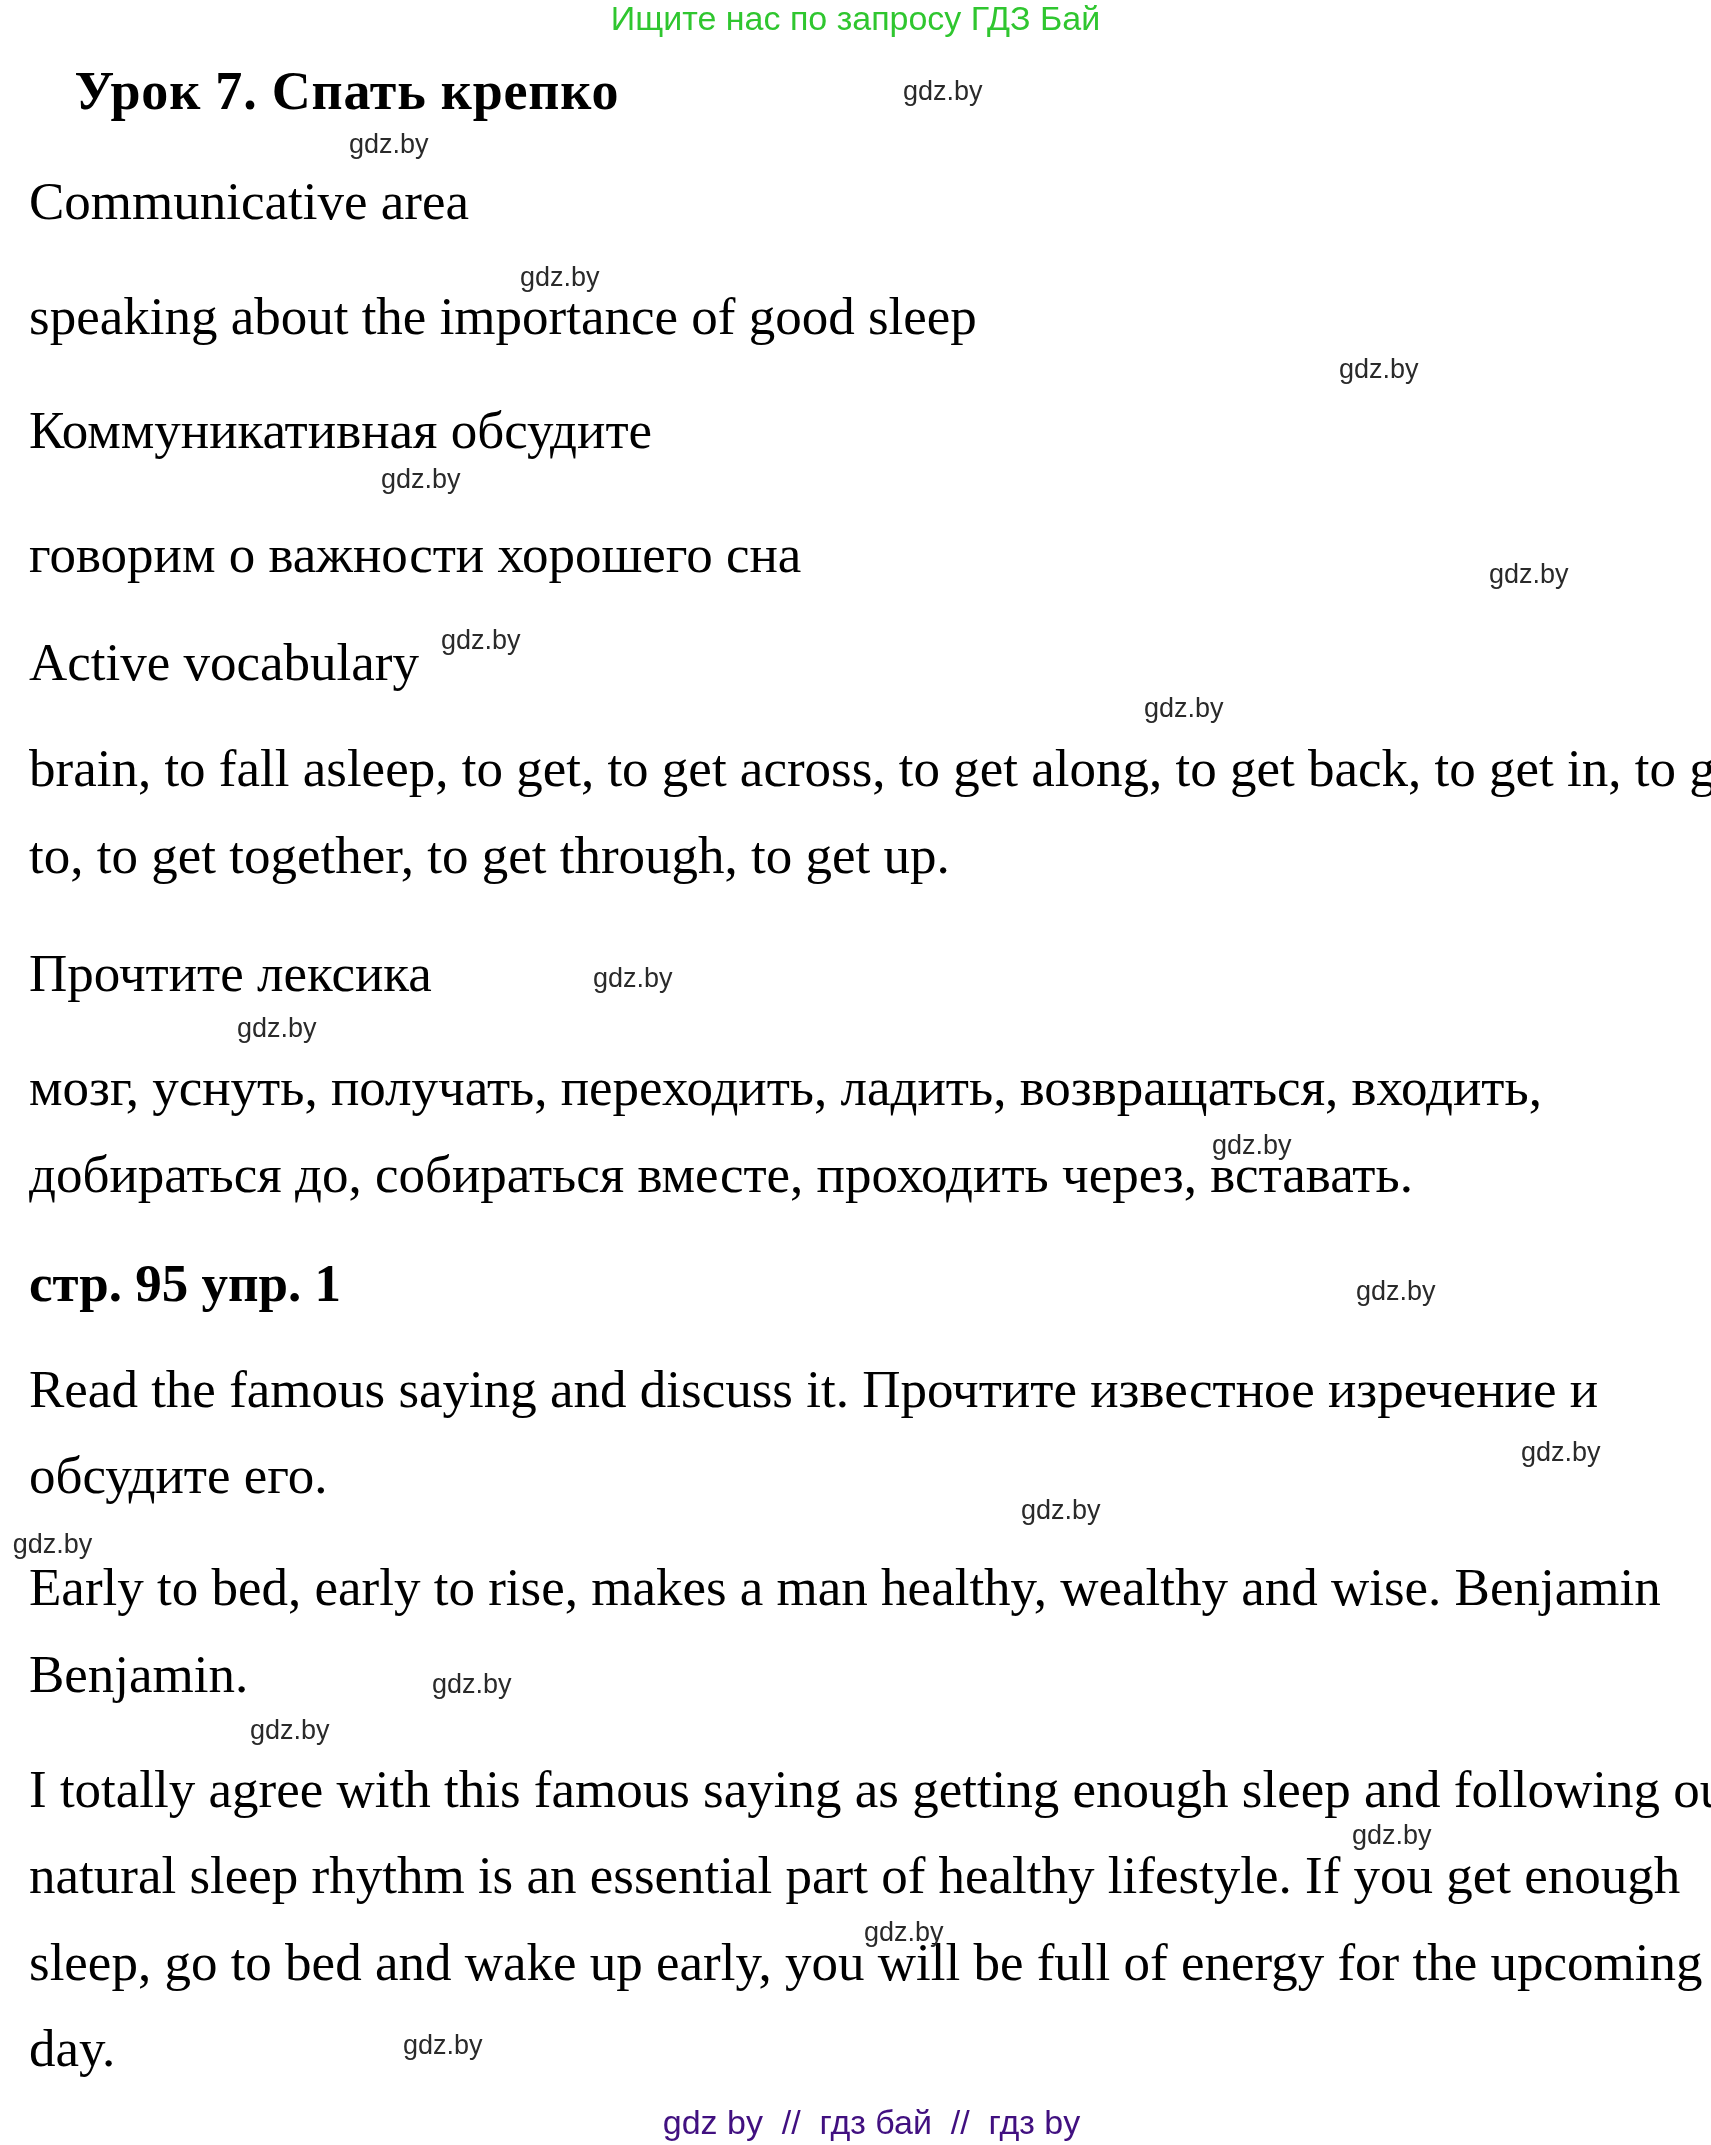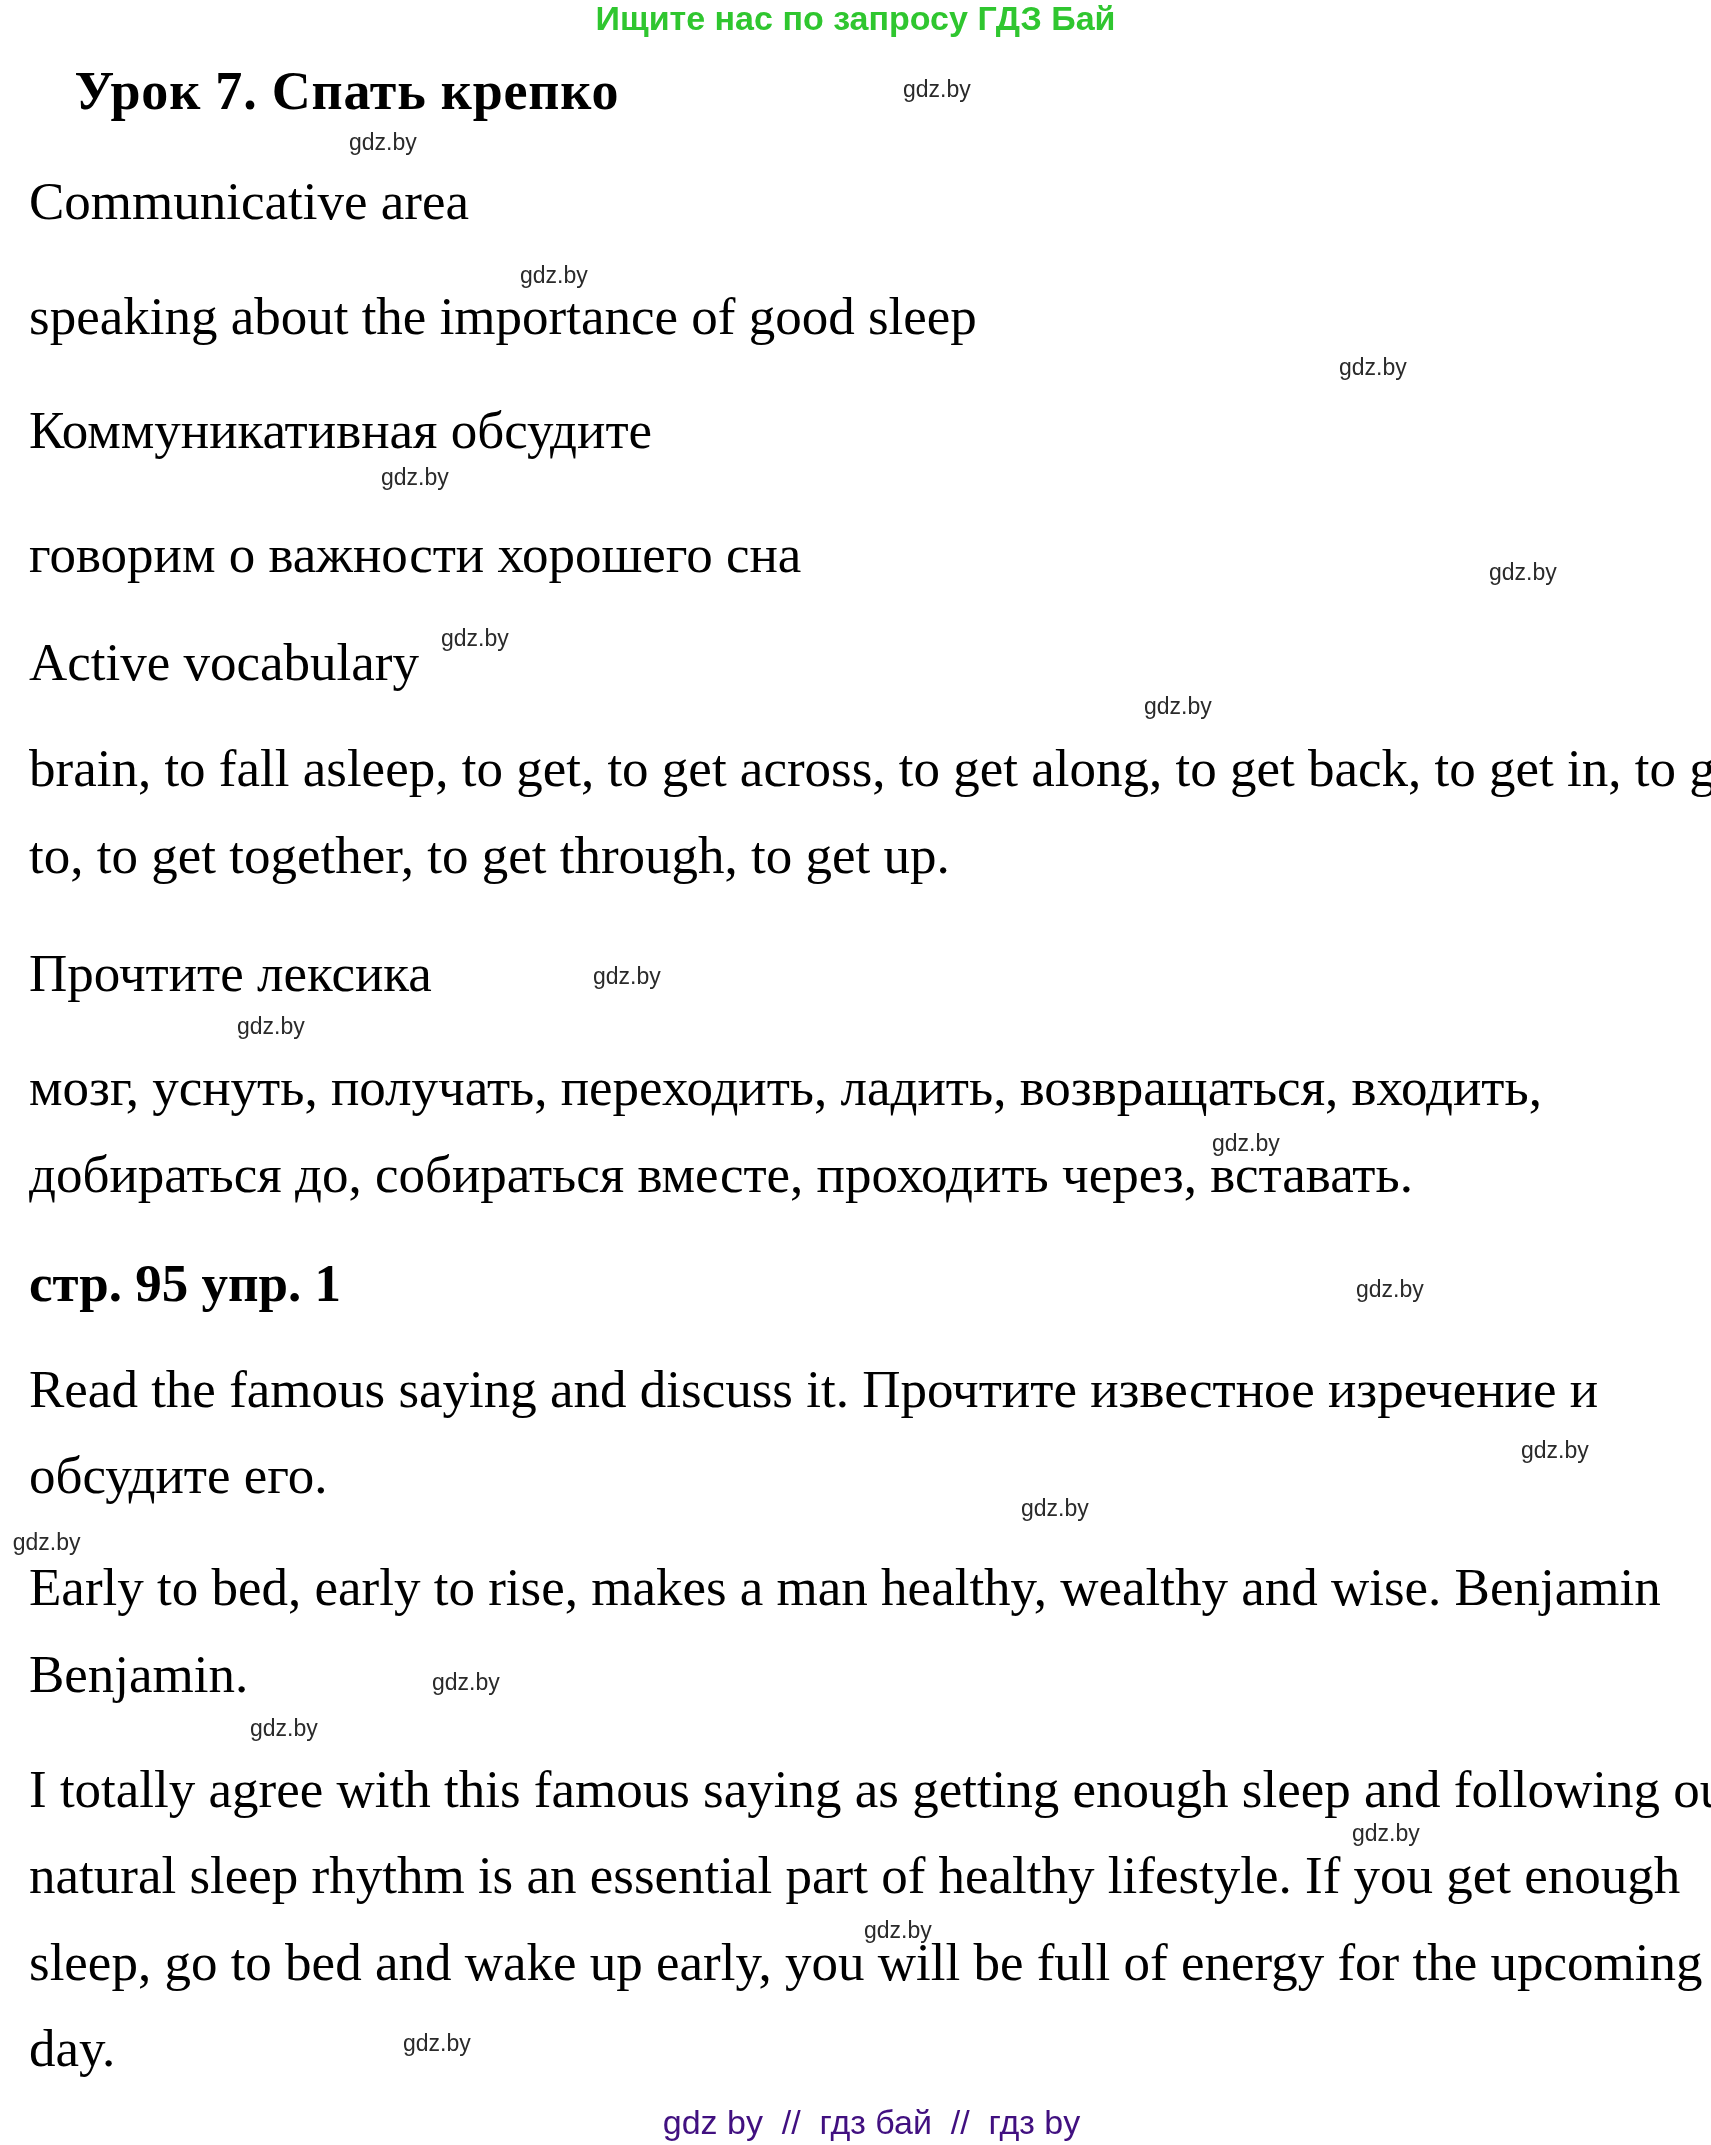--- a/index.html
+++ b/index.html
@@ -17,34 +17,34 @@
     font-size: 53px;
     line-height: 1;
     color: #000000;
     white-space: pre;
   }
   .ln.bold { font-weight: bold; }
   .ln.title { left: 30.5px; font-size: 54px; font-weight: bold; letter-spacing: 0.8px; margin-left: 44px; }
   .wm {
     position: absolute;
     font-family: "Liberation Sans", sans-serif;
-    font-size: 23px;
+    font-size: 27px;
     line-height: 1;
     color: #2a2a2a;
     white-space: pre;
   }
   .promo {
     position: absolute;
     top: 0.8px;
     left: 0;
     width: 100%;
     text-align: center;
     font-family: "Liberation Sans", sans-serif;
     font-size: 34px;
-    font-weight: 700;
+    font-weight: 400;
     line-height: 1;
     color: #2fc62f;
     white-space: pre;
   }
   .footer {
     position: absolute;
     top: 2105px;
     left: 16px;
     width: 100%;
     text-align: center;

